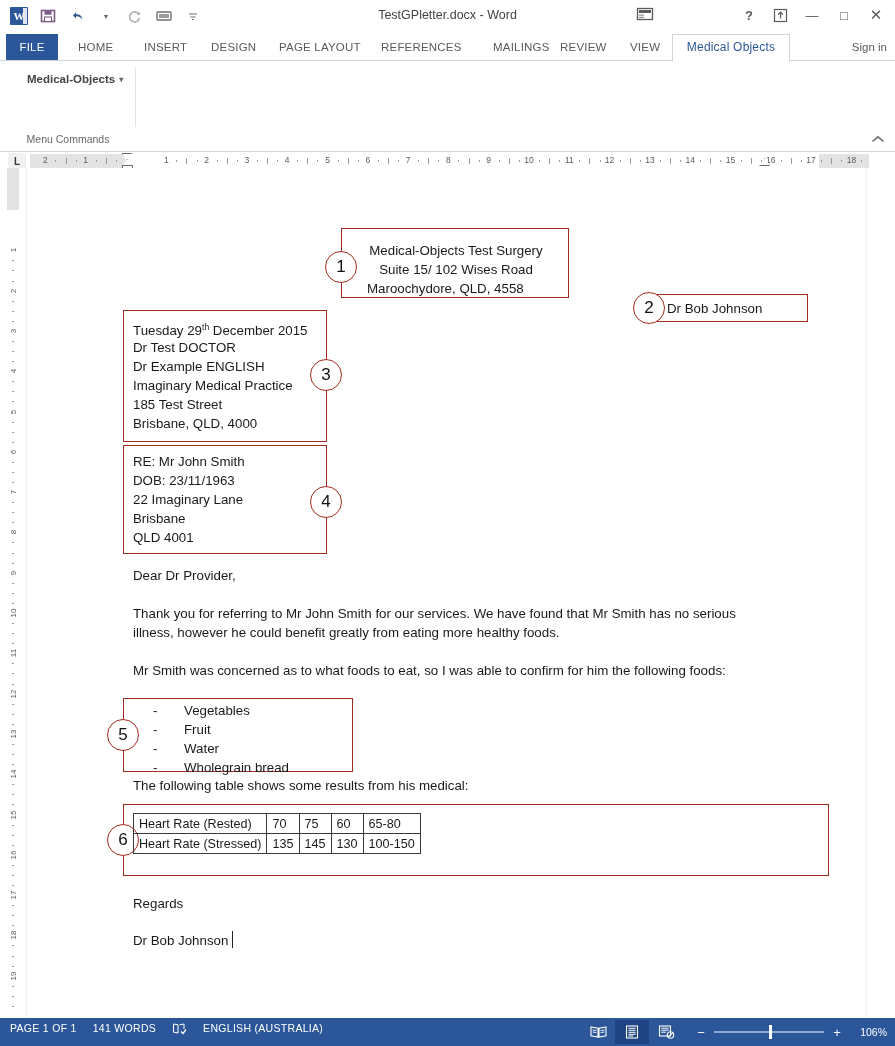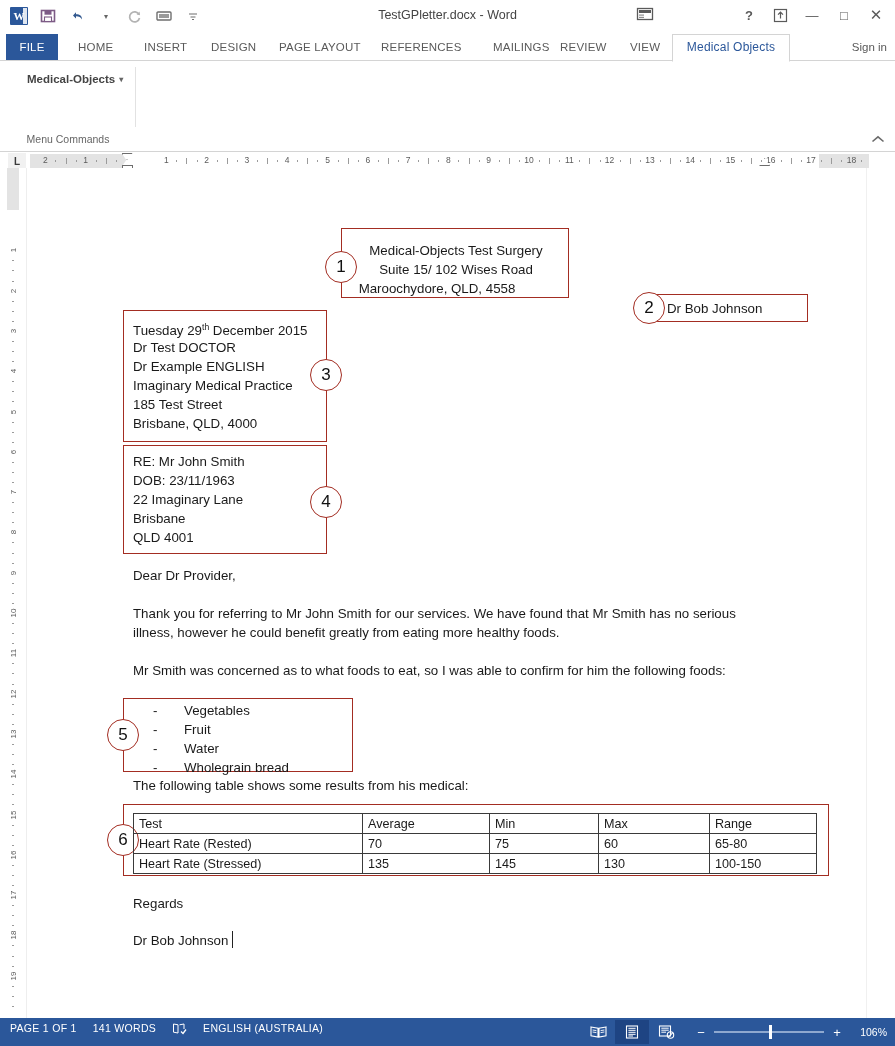--- a/index.html
+++ b/index.html
@@ -383,21 +383,21 @@
       <div class="vtick" style="top: 837.925px;"></div>
     </div>
 
   <div class="docarea">
     <div class="page">
 
       <div class="abox" style="left:314px;top:60px;width:226px;height:68px"></div>
       <div class="acirc" style="left:298px;top:83px">1</div>
       <div class="doctext" style="left:333px;top:73px;width:192px;text-align:center">Medical-Objects Test Surgery</div>
       <div class="doctext" style="left:333px;top:92px;width:192px;text-align:center">Suite 15/ 102 Wises Road</div>
-      <div class="doctext" style="left:314px;top:111px;width:192px;text-align:center">Maroochydore, QLD, 4558</div>
+      <div class="doctext" style="left:340px;top:111px;width:192px;">Maroochydore, QLD, 4558</div>
 
       <div class="abox" style="left:628px;top:126px;width:151px;height:26px"></div>
       <div class="acirc" style="left:606px;top:124px">2</div>
       <div class="doctext" style="left:640px;top:131px">Dr Bob Johnson</div>
 
       <div class="abox" style="left:96px;top:142px;width:202px;height:130px"></div>
       <div class="acirc" style="left:283px;top:191px">3</div>
       <div class="doctext" style="left:106px;top:150px"><span>Tuesday 29</span><sup style="font-size:8.6px">th</sup><span> December 2015</span></div>
       <div class="doctext" style="left:106px;top:170px">Dr Test DOCTOR</div>
       <div class="doctext" style="left:106px;top:189px">Dr Example ENGLISH</div>
@@ -427,27 +427,20 @@
       <div class="doctext" style="left:157px;top:571px">Water</div>
       <div class="doctext" style="left:126px;top:590px">-</div>
       <div class="doctext" style="left:157px;top:590px">Wholegrain bread</div>
 
       <div class="doctext" style="left:106px;top:608px">The following table shows some results from his medical:</div>
 
       <div class="abox" style="left:96px;top:636px;width:704px;height:70px"></div>
       <div class="acirc" style="left:80px;top:656px">6</div>
       <table class="mtable" style="left:106px;top:645px">
         <tbody>
-            <tr>
-          <td style="width:218px">Test</td>
-          <td style="width:116px">Average</td>
-          <td style="width:98px">Min</td>
-          <td style="width:100px">Max</td>
-          <td style="width:96px">Range</td>
-        </tr>
         <tr>
           <td>Heart Rate (Rested)</td>
           <td>70</td>
           <td>75</td>
           <td>60</td>
           <td>65-80</td>
         </tr>
         <tr>
           <td>Heart Rate (Stressed)</td>
           <td>135</td>

